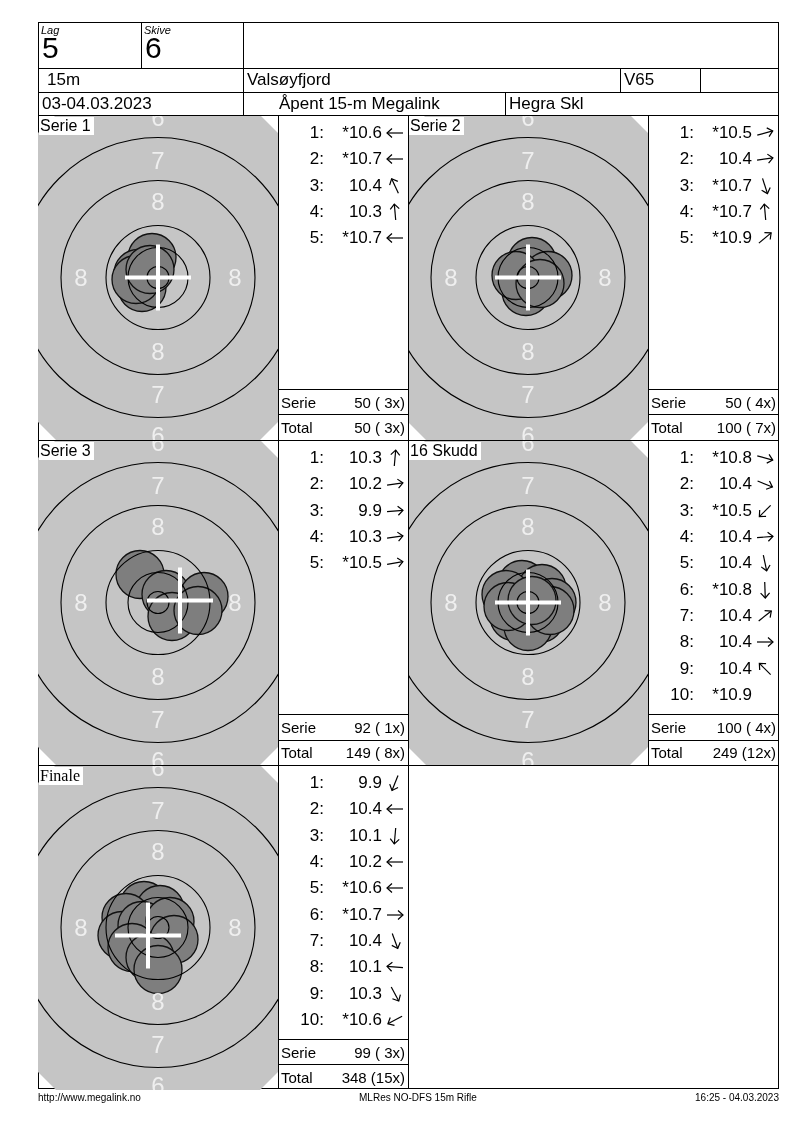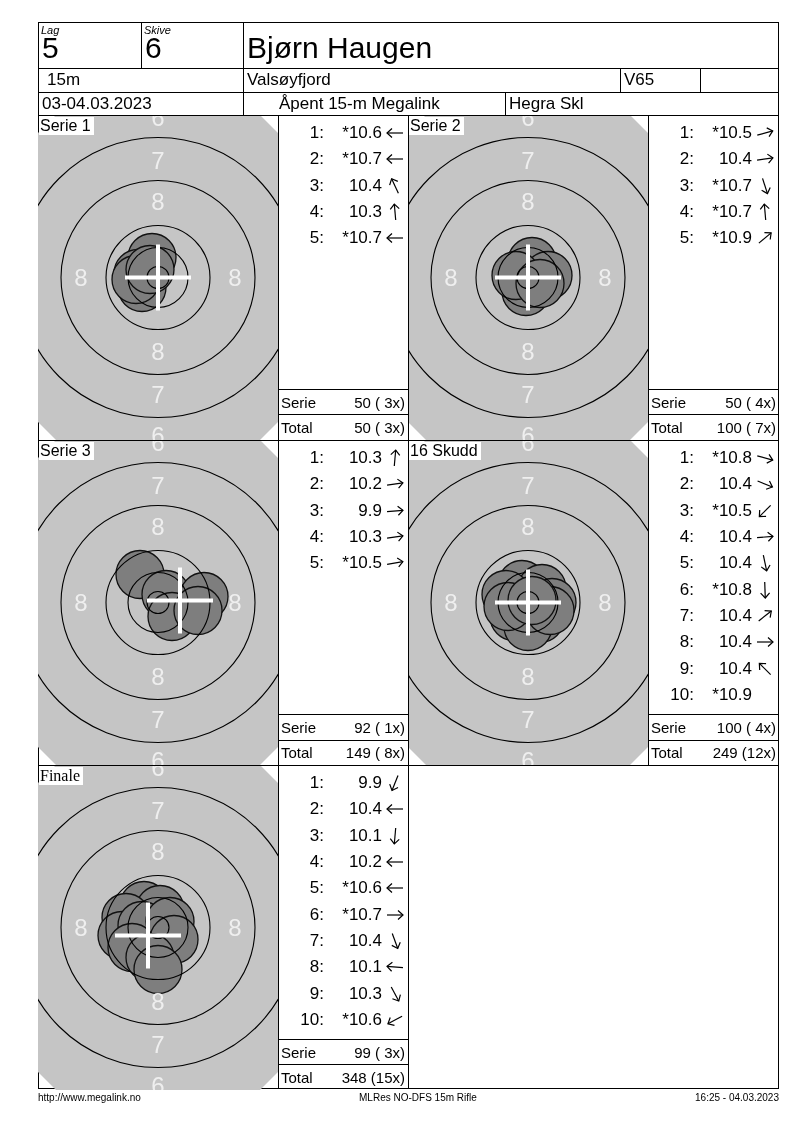--- a/index.html
+++ b/index.html
@@ -27,21 +27,20 @@
 <body>
 
 <div id="page">
 
   <div id="frame"></div>
 
   <div class="tiny-label" style="left:41px;top:24px;">Lag</div>
   <div class="big-val" style="left:38px;top:22px;width:103px;height:46px;">5</div>
   <div class="tiny-label" style="left:144px;top:24px;">Skive</div>
   <div class="big-val" style="left:141px;top:22px;width:102px;height:46px;">6</div>
-  <div class="big-val" style="left:243px;top:22px;width:536px;height:46px;">Bjørn Haugen</div>
 
   <div class="row-text" style="left:38px;top:68px;width:205px;height:24px;padding-left:9px;">15m</div>
   <div class="row-text" style="left:243px;top:68px;width:377px;height:24px;">Valsøyfjord</div>
   <div class="row-text" style="left:620px;top:68px;width:80px;height:24px;">V65</div>
 
   <div class="row-text" style="left:38px;top:92px;width:205px;height:23px;">03-04.03.2023</div>
   <div class="row-text" style="left:243px;top:92px;width:262px;height:23px;padding-left:36px;">Åpent 15-m Megalink</div>
   <div class="row-text" style="left:505px;top:92px;width:274px;height:23px;">Hegra Skl</div>
 
   <div id="blocks-layer">

